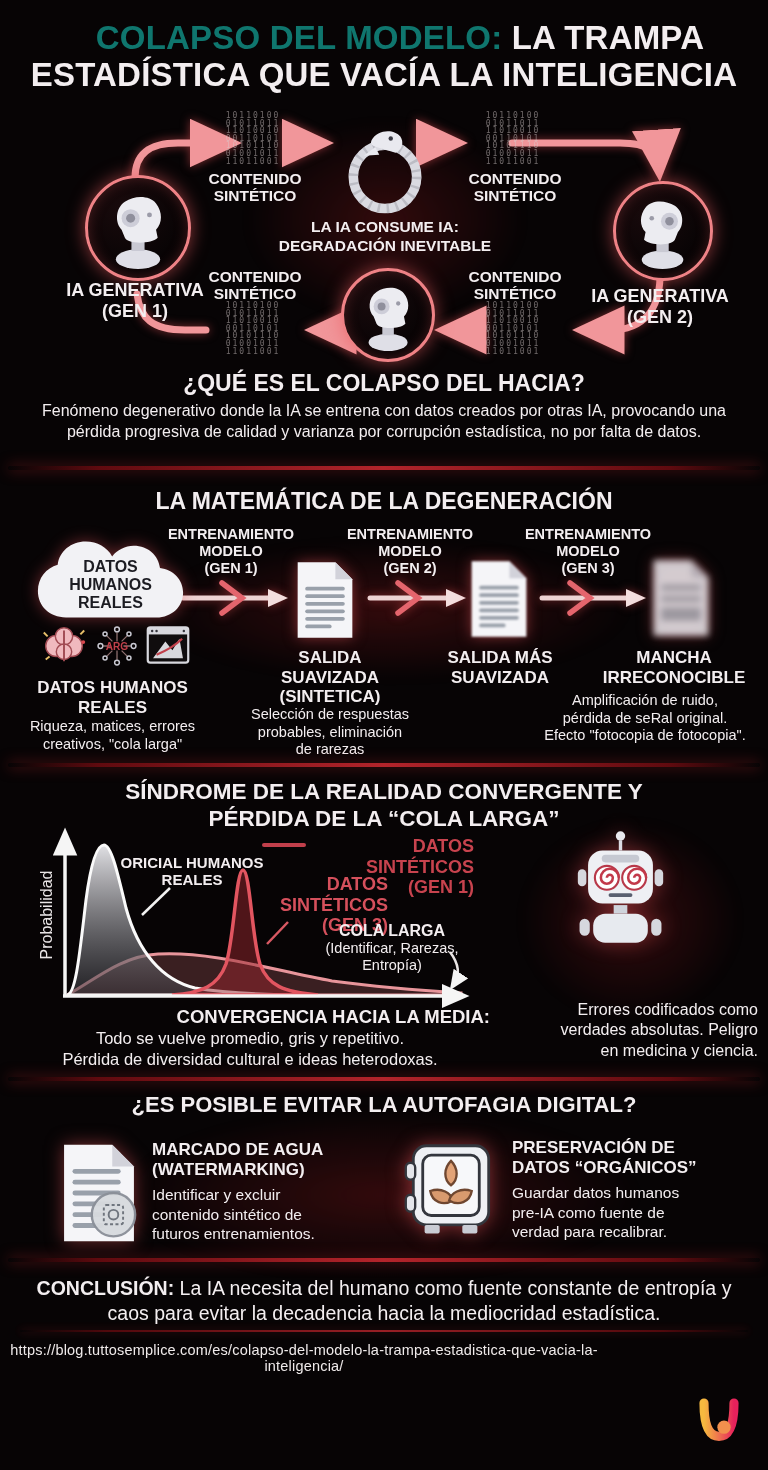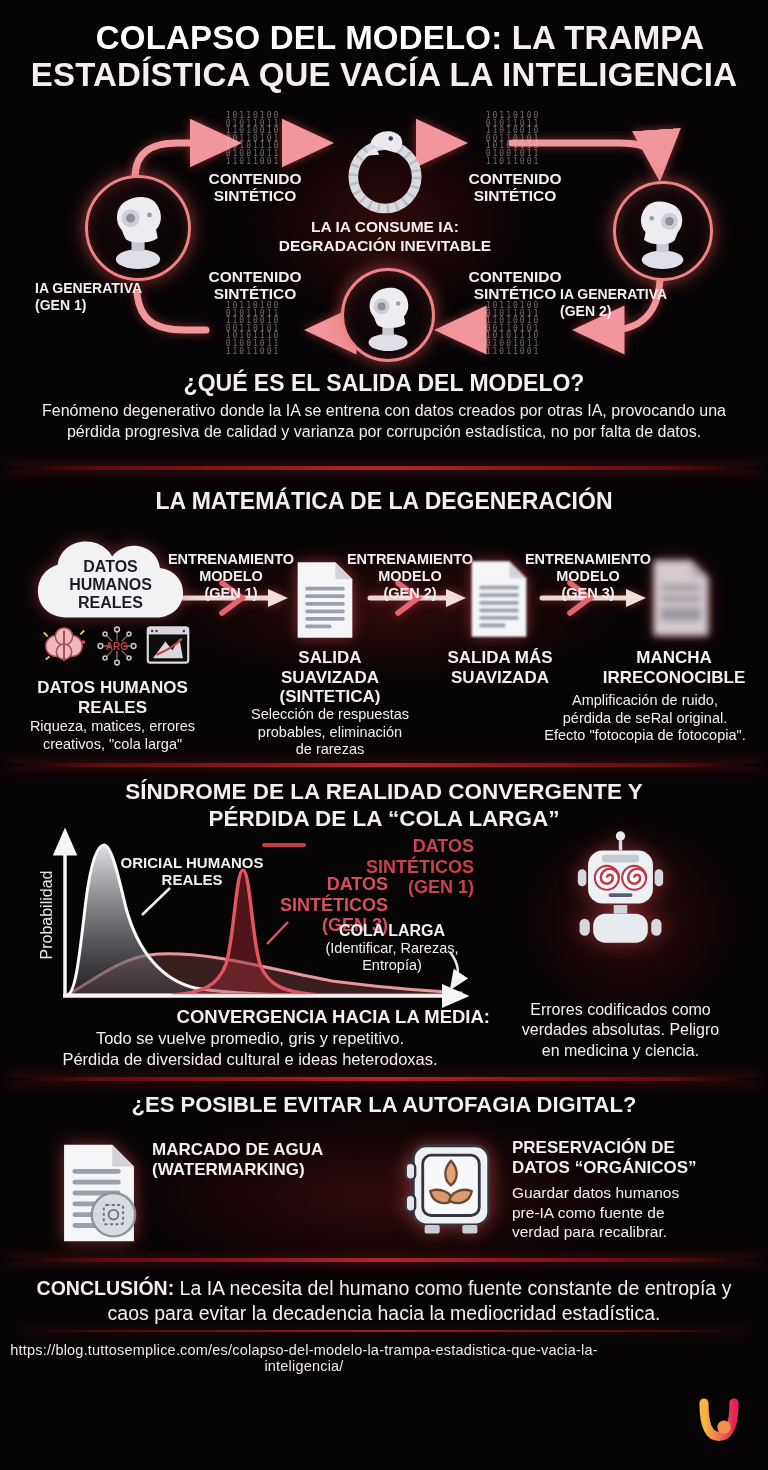--- a/index.html
+++ b/index.html
@@ -4,46 +4,46 @@
 <style>
   html,body{margin:0;padding:0;background:#000;}
   .page{position:relative;width:768px;height:1470px;margin:0 auto;overflow:hidden;
         background:#070405;font-family:"Liberation Sans",sans-serif;color:#f3eef0;}
   .abs{position:absolute;}
   .pre{white-space:pre-line;}
   .glow{position:absolute;border-radius:50%;pointer-events:none;
         background:radial-gradient(closest-side,rgba(150,25,30,.30),rgba(150,25,30,0));filter:blur(6px);}
   
   .title{top:20px;left:0;width:768px;text-align:center;font-weight:700;font-size:33px;line-height:1.12;letter-spacing:.2px;}
-  .title .red{color:#ffffff;margin-left:32px;}
+  .title .red{color:#0f766e;margin-left:32px;}
   
   .divider{position:absolute;left:8px;right:8px;height:4px;border-radius:2px;
     background:linear-gradient(90deg,rgba(0,0,0,0),rgba(125,12,18,.75) 12%,#b3242b 50%,rgba(125,12,18,.75) 88%,rgba(0,0,0,0));
     box-shadow:0 0 14px rgba(205,45,50,.55);}
   .divider.thin{height:2px;opacity:.85;box-shadow:0 0 8px rgba(205,45,50,.4);}
   .sec-h{font-weight:700;font-size:23px;text-align:center;line-height:1.2;}
   
   .cycle{top:108px;left:0;width:768px;height:252px;}
   .cycle svg.arrows{position:absolute;inset:0;filter:drop-shadow(0 0 5px rgba(230,80,85,.55));}
   .bot-circle{position:absolute;border-radius:50%;
     background:radial-gradient(circle at 35% 30%,#190a0c,#060304 72%);
     border:3px solid #ef8286;box-shadow:0 0 18px rgba(235,90,95,.6),inset 0 0 14px rgba(235,90,95,.28);
     display:flex;align-items:center;justify-content:center;}
   .bot-circle svg{width:82%;height:82%;}
   .syn-label{font-size:15.5px;font-weight:700;line-height:1.12;text-align:center;}
   .binary{font-family:"DejaVu Sans Mono",monospace;font-size:8px;line-height:7.6px;letter-spacing:2px;
           color:rgba(215,205,205,.5);white-space:pre;text-align:center;}
-  .ia-label{font-size:14px;font-weight:700;line-height:1.18;}
+  .ia-label{font-size:18px;font-weight:700;line-height:1.18;text-align:center;}
   .cycle-center{font-size:15.5px;font-weight:700;line-height:1.2;text-align:center;}
   
   .para{font-size:16px;line-height:1.32;text-align:center;}
   
   .math{top:520px;left:0;width:768px;height:245px;}
   .math svg.flow{position:absolute;inset:0;filter:drop-shadow(0 0 5px rgba(225,75,80,.5));}
-  .train{font-size:14.5px;font-weight:700;line-height:1.18;text-align:center;margin-top:25px;}
+  .train{font-size:14.5px;font-weight:700;line-height:1.18;text-align:center;}
   .stage-t{font-size:17px;font-weight:700;line-height:1.16;text-align:center;}
   .stage-d{font-size:14.5px;line-height:1.22;text-align:center;}
   .cloud-wrap{position:absolute;filter:drop-shadow(0 0 8px rgba(230,85,90,.45));}
   .cloud-txt{position:absolute;inset:0;display:flex;align-items:center;justify-content:center;
              color:#1c1c22;font-weight:700;font-size:16px;line-height:1.12;text-align:center;padding-top:6px;}
   .doc{position:absolute;filter:drop-shadow(0 0 7px rgba(230,85,90,.5));}
   .doc.blur1 svg{filter:blur(.8px);}
   .doc.blur2 svg{filter:blur(3px);opacity:.85;}
   
   .chart-wrap{top:820px;left:20px;width:460px;height:195px;}
@@ -191,21 +191,21 @@
           <rect x="42" y="60" width="16" height="18" fill="#c9c9d3"></rect>
           <path d="M30 52 C22 44 22 26 34 18 C46 10 64 10 72 20 C80 30 80 44 72 52 L74 62 C66 70 38 70 34 62 Z" fill="#ececf1"></path>
           <circle cx="41" cy="38" r="11" fill="#cdcdd8"></circle>
             <circle cx="41" cy="38" r="5.5" fill="#8f8f9c"></circle>
           <circle cx="64" cy="34" r="3" fill="#9b9ba8"></circle>
         </g>
       </svg>
     </div>
   </div>
 
-  <div class="abs sec-h" style="top:370px;left:0;width:768px;">¿QUÉ ES EL SALIDA DEL MODELO?</div>
+  <div class="abs sec-h" style="top:370px;left:0;width:768px;">¿QUÉ ES EL COLAPSO DEL HACIA?</div>
   <div class="abs para" style="top:400px;left:19px;width:730px;">Fenómeno degenerativo donde la IA se entrena con datos creados por otras IA, provocando una pérdida progresiva de calidad y varianza por corrupción estadística, no por falta de datos.</div>
 
   <div class="divider" style="top:466px;"></div>
 
   <div class="abs sec-h" style="top:488px;left:0;width:768px;">LA MATEMÁTICA DE LA DEGENERACIÓN</div>
 
   <div class="abs math">
     <svg class="flow" viewBox="0 0 768 245">
       <g fill="none" stroke-linecap="round">
         <path d="M183 78 L268 78" stroke="#edd3d3" stroke-width="5"></path>
@@ -409,21 +409,21 @@
       <path d="M44 56 a3.5 3.5 0 0 1 7 0 a7 7 0 0 1 -14 0 a10.5 10.5 0 0 1 21 0" fill="none" stroke="#c2394a" stroke-width="3"></path>
       <circle cx="76" cy="56" r="14" fill="#ffffff" stroke="#b8394a" stroke-width="2.5"></circle>
       <path d="M76 56 a3.5 3.5 0 0 1 7 0 a7 7 0 0 1 -14 0 a10.5 10.5 0 0 1 21 0" fill="none" stroke="#c2394a" stroke-width="3"></path>
       <rect x="46" y="74" width="28" height="4.5" rx="2.2" fill="#596070"></rect>
       <rect x="52" y="88" width="16" height="10" fill="#cfd3db"></rect>
       <rect x="28" y="98" width="64" height="34" rx="14" fill="#e7eaef"></rect>
       <rect x="12" y="104" width="12" height="20" rx="6" fill="#d6d8de"></rect>
       <rect x="96" y="104" width="12" height="20" rx="6" fill="#d6d8de"></rect>
     </svg>
   </div>
-  <div class="abs hal-b pre" style="top:1000px;left:483px;width:275px;">Errores codificados como
+  <div class="abs hal-b pre" style="top:1000px;left:483px;width:275px;text-align:right;">Errores codificados como
 verdades absolutas. Peligro
 en medicina y ciencia.</div>
 
   <div class="divider" style="top:1077px;"></div>
 
   <div class="abs sec-h" style="top:1092px;left:0;width:768px;font-size:22px;">¿ES POSIBLE EVITAR LA AUTOFAGIA DIGITAL?</div>
 
   <div class="item-icon" style="left:55px;top:1140px;width:88px;height:106px;">
     <svg viewBox="0 0 70 88" style="width:100%;height:100%;">
       <path d="M6 4 H46 L64 22 V84 H6 Z" fill="#f5f5f8"></path>
@@ -437,20 +437,23 @@
           <rect x="13" y="69" width="26" height="4" rx="2"></rect>
         </g>
       <circle cx="47" cy="62" r="18" fill="#d7dade" opacity=".96" stroke="#8b9099" stroke-width="2"></circle>
       <rect x="39" y="54" width="16" height="16" rx="2" fill="none" stroke="#6f757e" stroke-width="1.6" stroke-dasharray="2.5 2"></rect>
       <circle cx="47" cy="62" r="4" fill="none" stroke="#6f757e" stroke-width="1.6"></circle>
     </svg>
   </div>
   <div class="abs" style="left:152px;top:1140px;width:228px;">
     <div class="item-t pre">MARCADO DE AGUA
 (WATERMARKING)</div>
+    <div class="item-d pre">Identificar y excluir
+contenido sintético de
+futuros entrenamientos.</div>
   </div>
 
   <div class="item-icon" style="left:402px;top:1138px;width:98px;height:106px;">
     <svg viewBox="0 0 104 104" style="width:100%;height:100%;">
       <rect x="12" y="4" width="80" height="84" rx="14" fill="#eef0f4" stroke="#33363d" stroke-width="3"></rect>
       <rect x="22" y="14" width="60" height="64" rx="9" fill="#f7f8fa" stroke="#33363d" stroke-width="3"></rect>
       <rect x="4" y="22" width="10" height="18" rx="5" fill="#e3e5ea" stroke="#33363d" stroke-width="2.5"></rect>
       <rect x="4" y="56" width="10" height="18" rx="5" fill="#e3e5ea" stroke="#33363d" stroke-width="2.5"></rect>
       <path d="M52 20 C60 28 60 40 52 46 C44 40 44 28 52 20 Z" fill="#e2a377" stroke="#6f4730" stroke-width="2.5"></path>
       <path d="M30 52 C42 48 52 54 54 62 C44 68 32 64 30 52 Z" fill="#d89a6e" stroke="#6f4730" stroke-width="2.5"></path>

